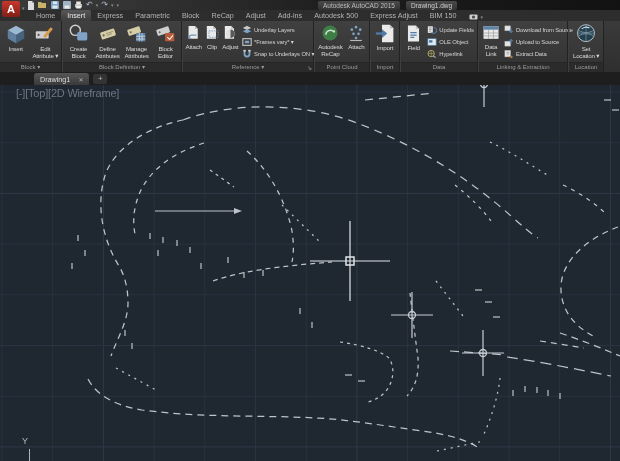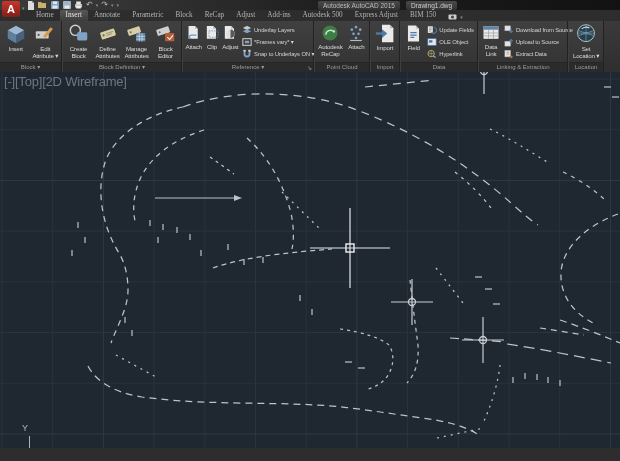--- a/index.html
+++ b/index.html
@@ -21,21 +21,21 @@
 
   
   #logo { position:absolute; left:2px; top:1px; width:18px; height:16px; z-index:5;
     background:linear-gradient(#c8372c,#801f17); border-radius:2px; color:#fff;
     font-weight:bold; font-size:11px; text-align:center; line-height:16px; }
   #logo-arrow { position:absolute; left:22px; top:5px; color:#8a8a8a; font-size:5px; z-index:5; }
 
   
   #tabrow { position:relative; height:11px; background:#2d2d2d; display:flex; align-items:flex-end;
     padding-left:30px; }
-  .tab { font-size:7.2px; color:#b3b3b3; padding:1px 6px 1px; line-height:9px; white-space:nowrap;font-family:Liberation Serif, serif; }
+  .tab { font-size:7.2px; color:#b3b3b3; padding:1px 6px 1px; line-height:9px; white-space:nowrap; }
   .tab.active { background:linear-gradient(#575757,#3c3c3c); color:#e8e8e8; border-radius:2px 2px 0 0; }
   #tab-extra { display:flex; align-items:center; gap:2px; margin-left:6px; }
   #tab-extra .qd { color:#8a8a8a; font-size:5px; }
 
   
   #ribbon { height:51px; background:linear-gradient(#404040,#323232); display:flex; }
   .panel { display:flex; flex-direction:column; border-right:1px solid #222; }
   .panel + .panel { border-left:1px solid #3f3f3f; }
   .p-body { flex:1; display:flex; align-items:stretch; padding:1px 1px 0; }
   .p-title { height:10px; background:#2b2b2b; border-top:1px solid #252525; color:#9c9c9c;
@@ -56,21 +56,21 @@
   #file-tab { height:12px; background:linear-gradient(#565656,#3a3a3a); border-radius:3px 3px 0 0;
     display:flex; align-items:center; gap:8px; padding:0 6px; }
   #file-tab .name { color:#dcdcdc; font-size:7.2px; }
   #file-tab .x { color:#b0b0b0; font-size:6px; }
   #newtab-btn { height:10px; width:14px; background:#343434; border-radius:2px; color:#b8b8b8;
     font-size:8px; line-height:9px; text-align:center; margin-bottom:1px; }
 
   
   #canvas { position:relative; width:620px; height:376px; background:#1f2730; overflow:hidden; }
   #draw-svg { position:absolute; left:0; top:0; }
-  #vp-label { position:absolute; left:4px; top:2px; color:#6d7683; font-size:13px; letter-spacing:-0.2px; }
+  #vp-label { position:absolute; left:16px; top:2px; color:#6d7683; font-size:11px; letter-spacing:-0.2px; }
   #ucs { position:absolute; left:22px; top:351px; color:#aeb6bd; font-size:9px; }
   #ucs-line { position:absolute; left:29px; top:364px; width:1px; height:14px; background:#aeb6bd; }
 </style>
 </head>
 <body>
 
 <div id="app">
 
   <div id="titlebar">
     <div id="qat">
@@ -116,21 +116,21 @@
       <span class="pill doc">Drawing1.dwg</span>
     </div>
   </div>
 
   <div id="logo">A</div>
   <div id="logo-arrow">▾</div>
 
   <div id="tabrow">
     <span class="tab">Home</span>
       <span class="tab active">Insert</span>
-      <span class="tab">Annotate</span>
+      <span class="tab">Express</span>
       <span class="tab">Parametric</span>
       <span class="tab">Block</span>
       <span class="tab">ReCap</span>
       <span class="tab">Adjust</span>
       <span class="tab">Add-ins</span>
       <span class="tab">Autodesk 500</span>
       <span class="tab">Express Adjust</span>
       <span class="tab">BIM 150</span>
       <span id="tab-extra">
       <svg width="10" height="8" viewBox="0 0 10 8">
@@ -406,20 +406,27 @@
           <span class="lbl">Set
 Location ▾</span>
         </div>
       </div>
       <div class="p-title"><span>Location</span></div>
     </div>
 
     <div id="ribbon-spacer"></div>
   </div>
 
+  <div id="filetabs">
+    <div id="file-tab">
+      <span class="name">Drawing1</span>
+      <span class="x">✕</span>
+    </div>
+    <div id="newtab-btn">+</div>
+  </div>
 
   <div id="canvas">
     <svg id="draw-svg" width="620" height="376" viewBox="0 0 620 376">
         <line x1="2" y1="0" x2="2" y2="376" stroke="#293341" stroke-width="1"></line>
         <line x1="52.7" y1="0" x2="52.7" y2="376" stroke="#293341" stroke-width="1"></line>
         <line x1="103.4" y1="0" x2="103.4" y2="376" stroke="#2e3a48" stroke-width="1"></line>
         <line x1="154.10000000000002" y1="0" x2="154.10000000000002" y2="376" stroke="#293341" stroke-width="1"></line>
         <line x1="204.8" y1="0" x2="204.8" y2="376" stroke="#293341" stroke-width="1"></line>
         <line x1="255.5" y1="0" x2="255.5" y2="376" stroke="#293341" stroke-width="1"></line>
         <line x1="306.2" y1="0" x2="306.2" y2="376" stroke="#293341" stroke-width="1"></line>

